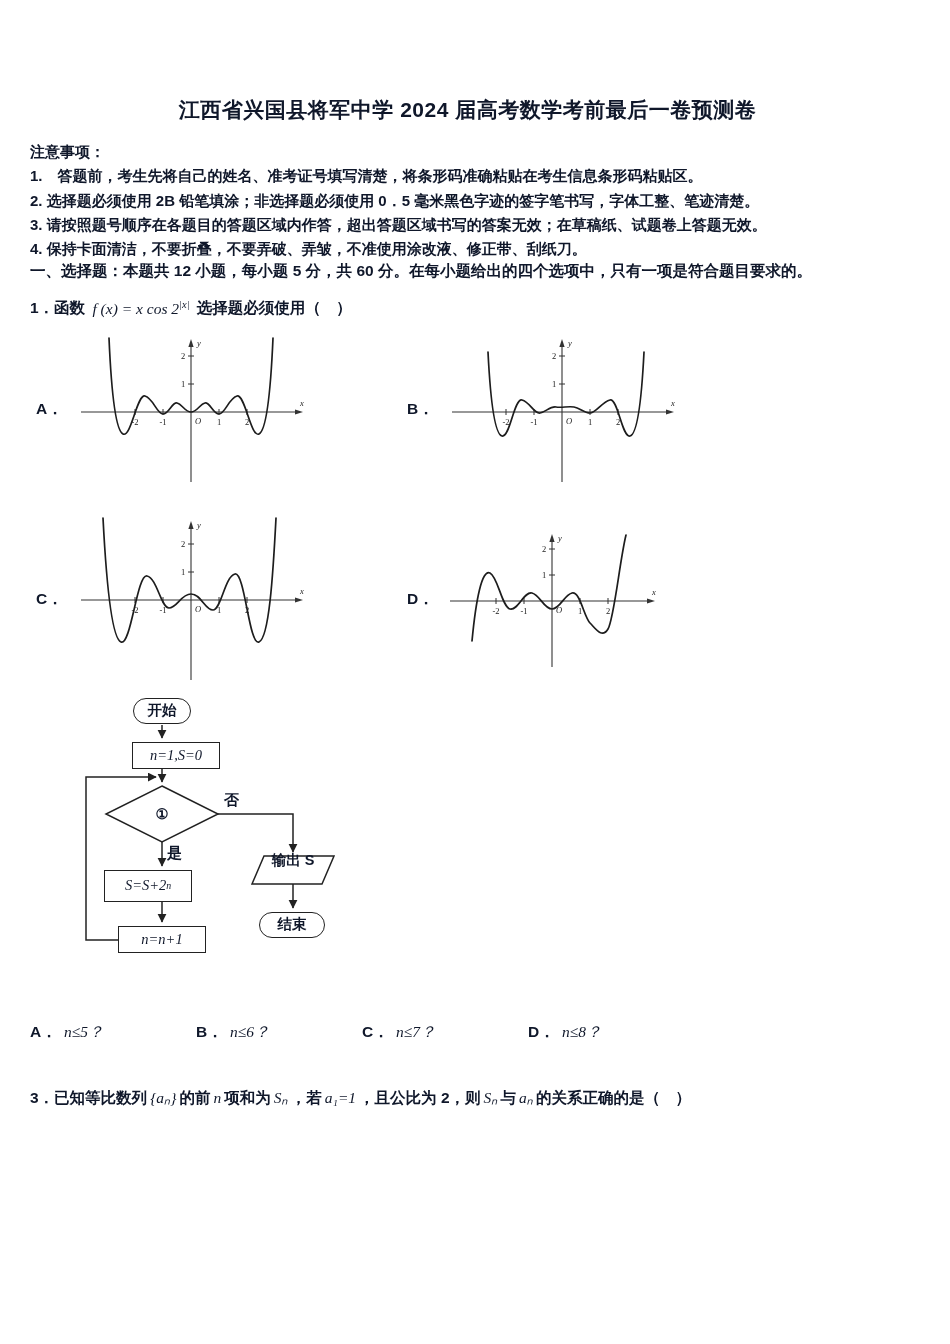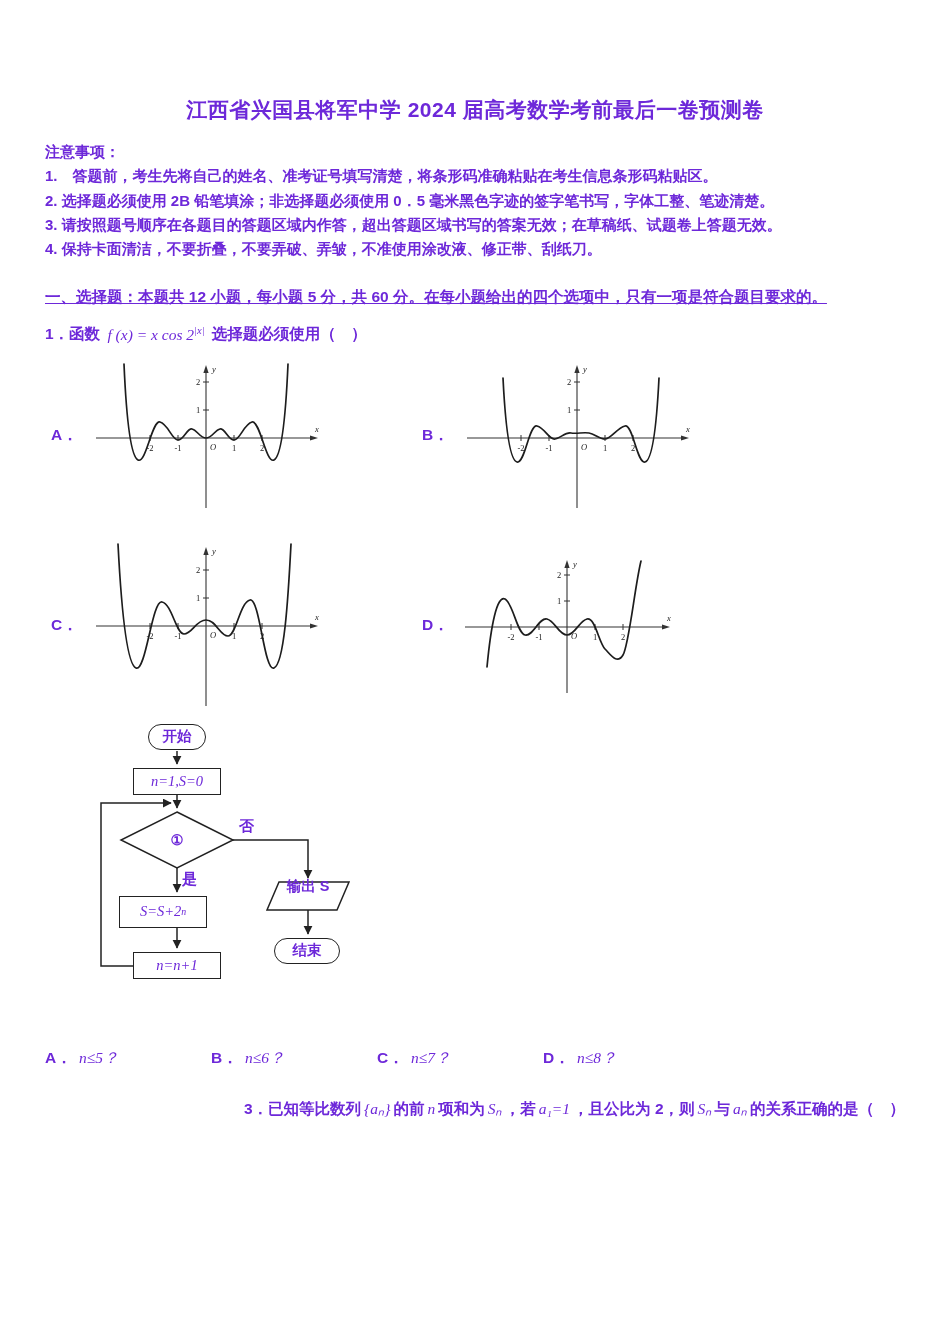--- a/index.html
+++ b/index.html
@@ -1,24 +1,24 @@
 <!DOCTYPE html>
 <html><head>
 <meta charset="utf-8">
 <style>
   * { margin:0; padding:0; box-sizing:border-box; }
   html,body { background:#ffffff; }
   .page {
-    width:950px; height:1344px; background:#fff; color:#6d28d9;
+    width:950px; height:1344px; background:#fff; color:#0f172a;
     font-family:"Liberation Sans", sans-serif;
-    padding:96px 45px 40px 45px; position:relative; overflow:hidden;
+    padding:96px 45px 40px 30px; position:relative; overflow:hidden;
   }
   .title { text-align:center; font-size:21px; font-weight:700; letter-spacing:.5px; }
   .notice { margin-top:16px; font-size:15px; font-weight:600; line-height:1.62; }
-  .section-heading { margin-top:26px; font-size:15.5px; font-weight:700;text-decoration:underline; }
+  .section-heading { font-size:15.5px; font-weight:700; }
   .q-line { margin-top:16px; font-size:15.5px; font-weight:600; }
   .math { font-family:"Liberation Serif", serif; font-style:italic; font-weight:500; margin:0 3px; }
   .math sup { font-size:.68em; font-style:italic; }
   
   .graphs { margin-top:14px; margin-left:6px; display:grid; grid-template-columns:335px 335px; column-gap:36px; row-gap:30px; }
   .graph-cell { display:flex; align-items:center; gap:10px; }
   .opt-label { font-weight:700; font-size:15.5px; }
   .plot .ax { stroke:#333; stroke-width:1.1; }
   .plot .tick { stroke:#333; stroke-width:1; }
   .plot .ah { fill:#333; }
@@ -30,21 +30,21 @@
   .fc-svg { position:absolute; left:0; top:0; }
   .fc-node { position:absolute; border:1.5px solid #222; background:#fff; display:flex; align-items:center; justify-content:center; font-weight:600; }
   .fc-round { border-radius:13px; }
   .fc-math { font-family:"Liberation Serif", serif; font-style:italic; font-weight:500; }
   .fc-label { position:absolute; font-weight:700; font-size:15px; }
   .fc-free { position:absolute; display:flex; align-items:center; justify-content:center; }
   
   .q2-options { display:flex; margin-top:32px; font-size:15.5px; }
   .q2-opt { width:166px; }
   .q2-opt:last-child { width:auto; }
-  .q3 { margin-top:28px;text-align:right; }
+  .q3 { margin-top:43px; }
 </style>
 </head>
 <body>
 
 <div class="page">
 
   <div class="title">江西省兴国县将军中学 2024 届高考数学考前最后一卷预测卷</div>
 
   <div class="notice">
     <div>注意事项：</div>
@@ -200,21 +200,21 @@
         <line x1="90" y1="144" x2="90" y2="168" marker-end="url(#arr)"></line>
         <line x1="90" y1="200" x2="90" y2="224" marker-end="url(#arr)"></line>
         <polyline points="46,242 14,242 14,79 84,79" marker-end="url(#arr)"></polyline>
         <line x1="221" y1="186" x2="221" y2="210" marker-end="url(#arr)"></line>
       </g>
       <polygon points="90,88 146,116 90,144 34,116" fill="#fff" stroke="#222" stroke-width="1.5"></polygon>
       <polygon points="192,158 262,158 250,186 180,186" fill="#fff" stroke="#222" stroke-width="1.5"></polygon>
     </svg>
 
     <div class="fc-node fc-round" style="left:61px; top:0; width:58px; height:26px;">开始</div>
-    <div class="fc-node fc-math" style="left:46px; top:44px; width:88px; height:27px;">n=1,S=0</div>
+    <div class="fc-node fc-math" style="left:60px; top:44px; width:88px; height:27px;">n=1,S=0</div>
     <div class="fc-free" style="left:78px; top:104px; width:24px; height:24px; font-weight:600;">①</div>
     <div class="fc-label" style="left:152px; top:93px;">否</div>
     <div class="fc-label" style="left:95px; top:146px;">是</div>
     <div class="fc-node fc-math" style="left:32px; top:172px; width:88px; height:32px;">
       <span>S=S+2</span>
         <sup style="font-size:.68em">n</sup>
     </div>
     <div class="fc-node fc-math" style="left:46px; top:228px; width:88px; height:27px;">n=n+1</div>
     <div class="fc-free" style="left:184px; top:150px; width:74px; height:26px; font-weight:700;">输出 S</div>
     <div class="fc-node fc-round" style="left:187px; top:214px; width:66px; height:26px;">结束</div>

